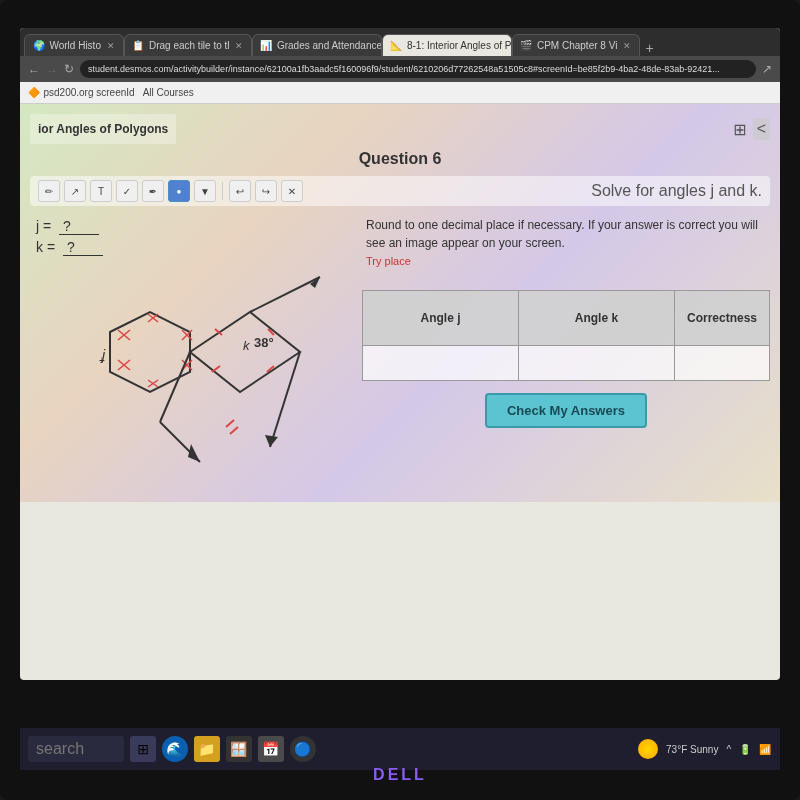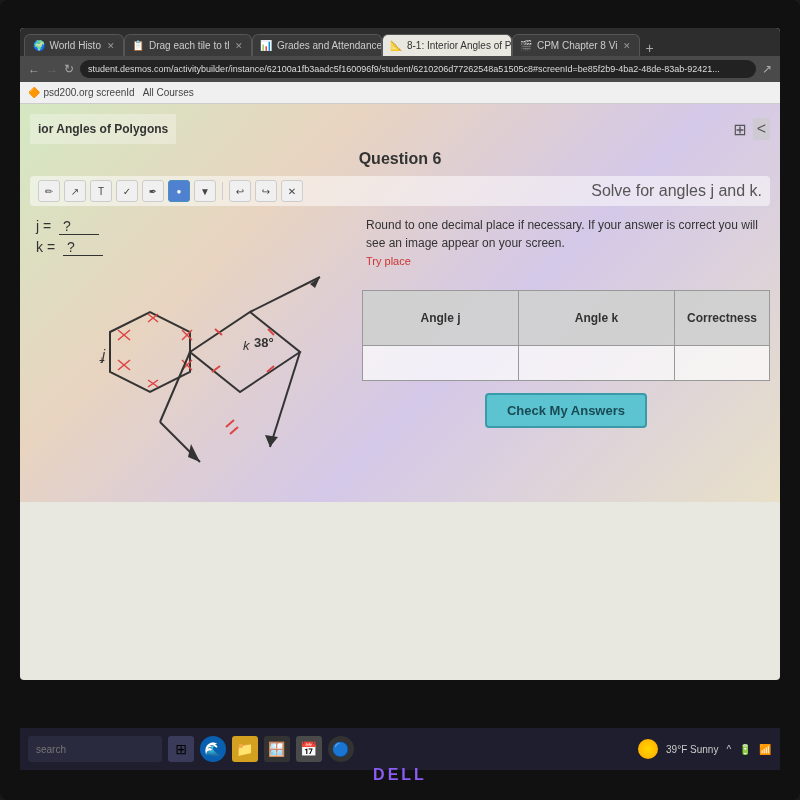--- a/index.html
+++ b/index.html
@@ -269,23 +269,23 @@
       align-items: center;
       padding: 0 8px;
       gap: 6px;
     }
 
     .search-bar {
       background: #2a2a3e;
       border: none;
       border-radius: 3px;
       color: #ccc;
-      font-size: 10px;
+      font-size: 16px;
       padding: 4px 8px;
-      width: 134px;
+      width: 96px;
       height: 26px;
     }
 
     .taskbar-icon {
       width: 26px;
       height: 26px;
       border-radius: 3px;
       display: flex;
       align-items: center;
       justify-content: center;
@@ -516,21 +516,21 @@
     <input class="search-bar" type="text" placeholder="search" style="">
     <div class="taskbar-icon" style="background:#3a3a5a;">⊞</div>
     <div class="taskbar-icon" style="background:#0a60b0;border-radius:50%;">🌊</div>
     <div class="taskbar-icon" style="background:#d4a020;">📁</div>
     <div class="taskbar-icon" style="background:#333;">🪟</div>
     <div class="taskbar-icon" style="background:#4a4a4a;">📅</div>
     <div class="taskbar-icon" style="background:#333;border-radius:50%;">🔵</div>
 
     <div class="taskbar-right">
       <div class="weather-icon"></div>
-      <span>39°F Sunny</span>
+      <span>73°F Sunny</span>
       <span style="font-size:10px;">^</span>
       <span>🔋</span>
       <span>📶</span>
     </div>
   </div>
 
   <div class="dell-logo">DELL</div>
 
 </div>
 

